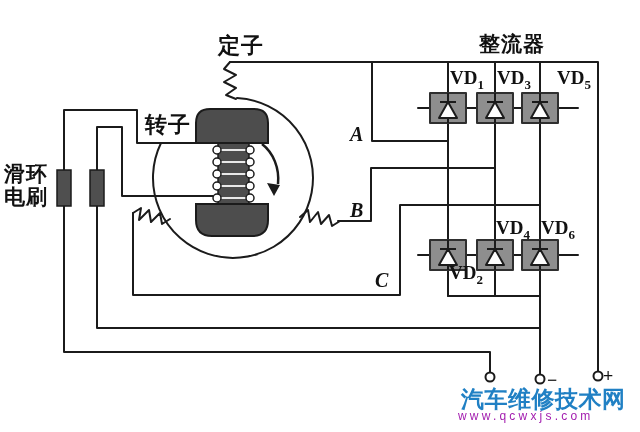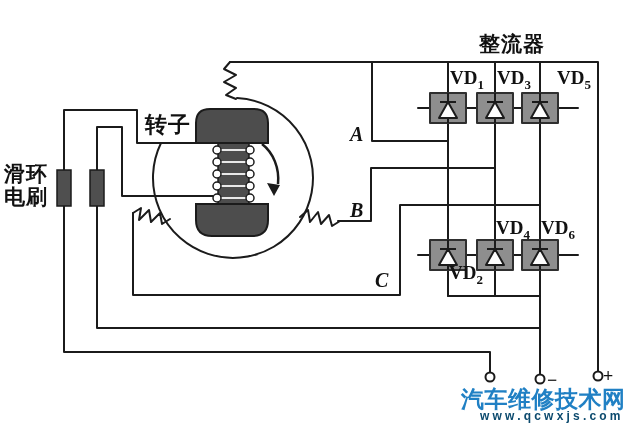--- a/index.html
+++ b/index.html
@@ -14,22 +14,22 @@
   .vd{font-weight:bold;font-size:19px;letter-spacing:0px;}
   .vd sub{font-size:13px;line-height:0;}
   .term{font-size:18px;font-weight:bold;}
   .wm-main{
     position:absolute;left:461px;top:384px;
     font-family:"Liberation Sans", sans-serif;font-weight:bold;
     font-size:23px;color:#2080c4;letter-spacing:0.5px;z-index:5;
   }
   .wm-url{
     position:absolute;left:458px;top:409px;
-    font-family:"Liberation Sans", sans-serif;font-weight:bold;
-    font-size:12px;color:#0c4a6e;letter-spacing:3.2px;z-index:5;margin-left:22px;
+    font-family:"Liberation Sans", sans-serif;font-weight:normal;
+    font-size:12px;color:#a21caf;letter-spacing:3.2px;z-index:5;
   }
 </style>
 </head>
 <body>
 
 <div id="stage">
 
   <svg id="schematic" width="640" height="432" viewBox="0 0 640 432">
     <g stroke="#1b1b1b" stroke-width="2" fill="none" stroke-linecap="round" stroke-linejoin="round">
 
@@ -143,20 +143,21 @@
       </g>
     </g>
 
     <g fill="#ffffff" stroke="#1b1b1b" stroke-width="2">
       <circle cx="490" cy="377" r="4.5"></circle>
       <circle cx="540" cy="379" r="4.5"></circle>
       <circle cx="598" cy="376" r="4.5"></circle>
     </g>
   </svg>
 
+  <div class="lbl cjk" style="left:218px;top:31px;">定子</div>
   <div class="lbl cjk" style="left:145px;top:110px;text-align:center;">转子</div>
   <div class="lbl cjk" style="left:4px;top:163px;font-size:21px;line-height:23px;"><span>滑环</span><br><span>电刷</span></div>
   <div class="lbl cjk" style="left:479px;top:30px;font-size:21px;">整流器</div>
 
   <div class="lbl phase" style="left:350px;top:123px;">A</div>
   <div class="lbl phase" style="left:350px;top:199px;">B</div>
   <div class="lbl phase" style="left:375px;top:269px;">C</div>
 
   <div class="lbl vd" style="left:450px;top:67px;"><span>VD</span><sub>1</sub></div>
   <div class="lbl vd" style="left:497px;top:67px;"><span>VD</span><sub>3</sub></div>

